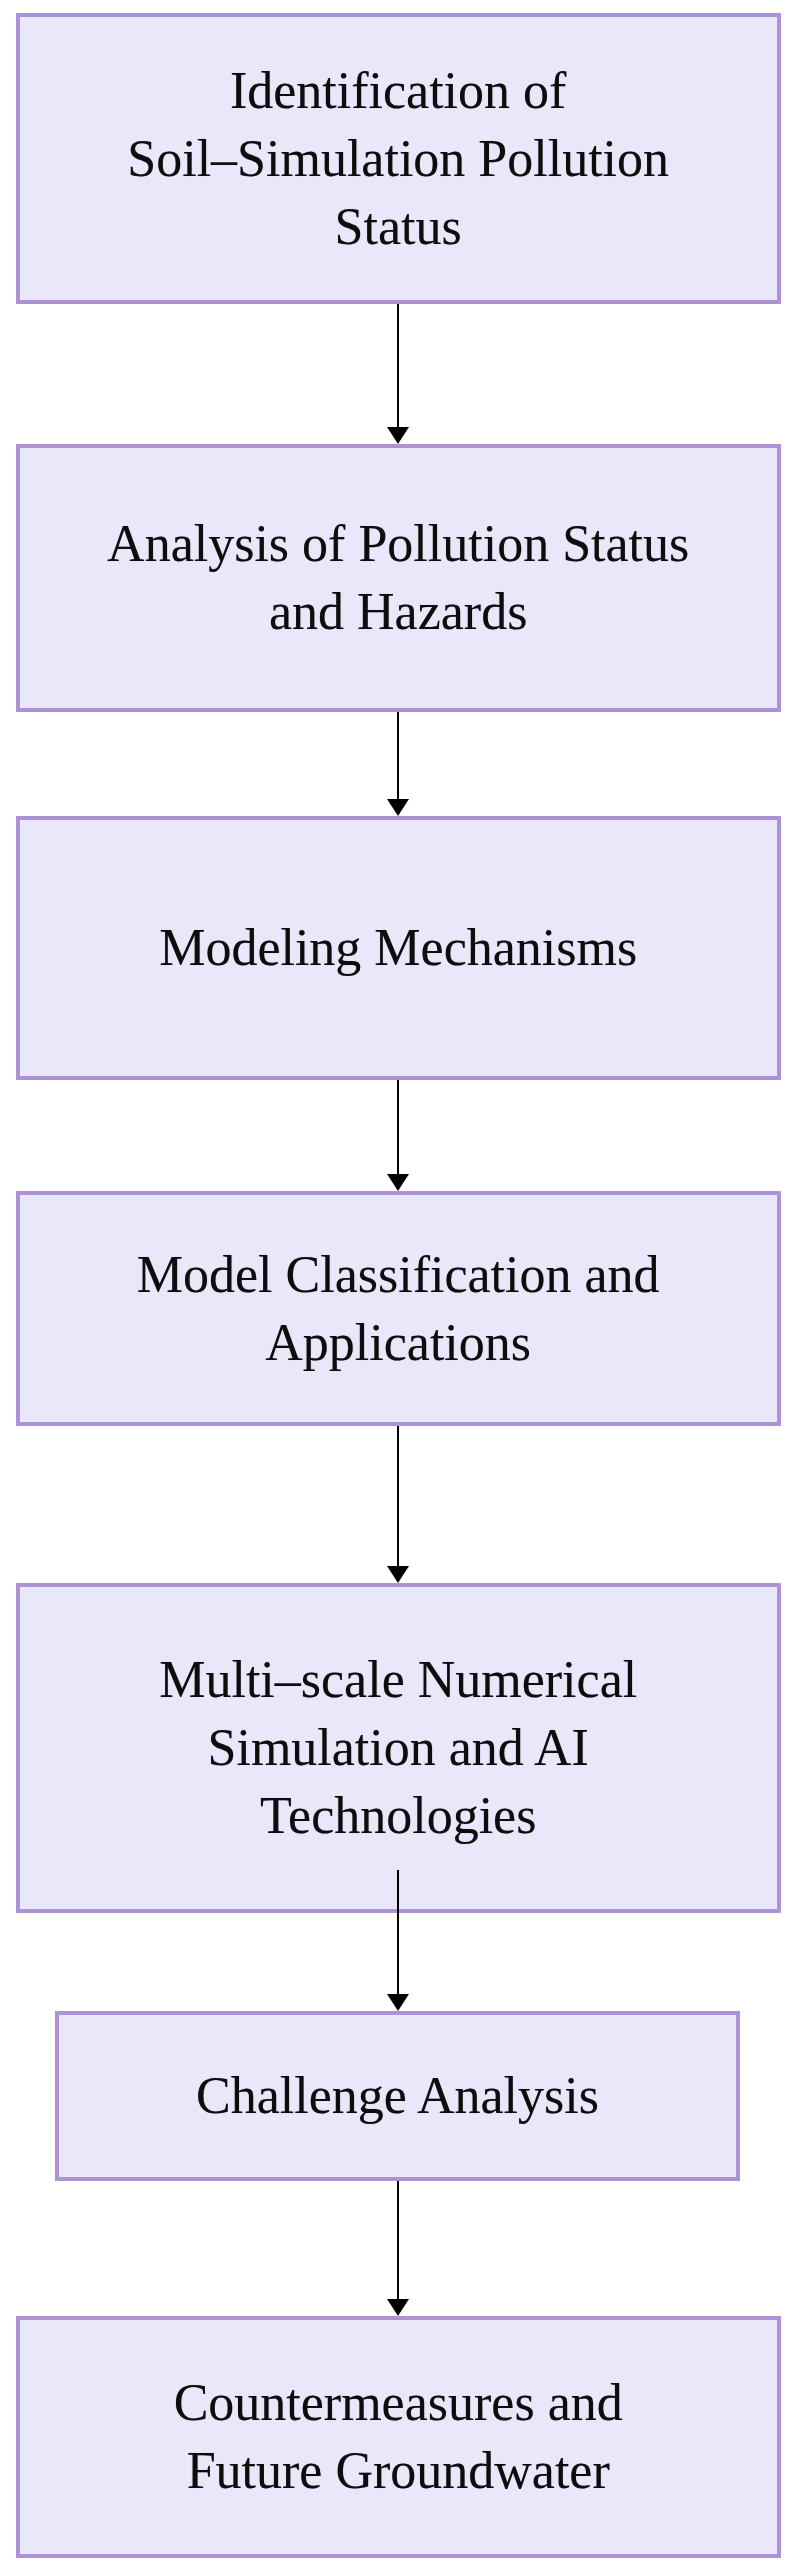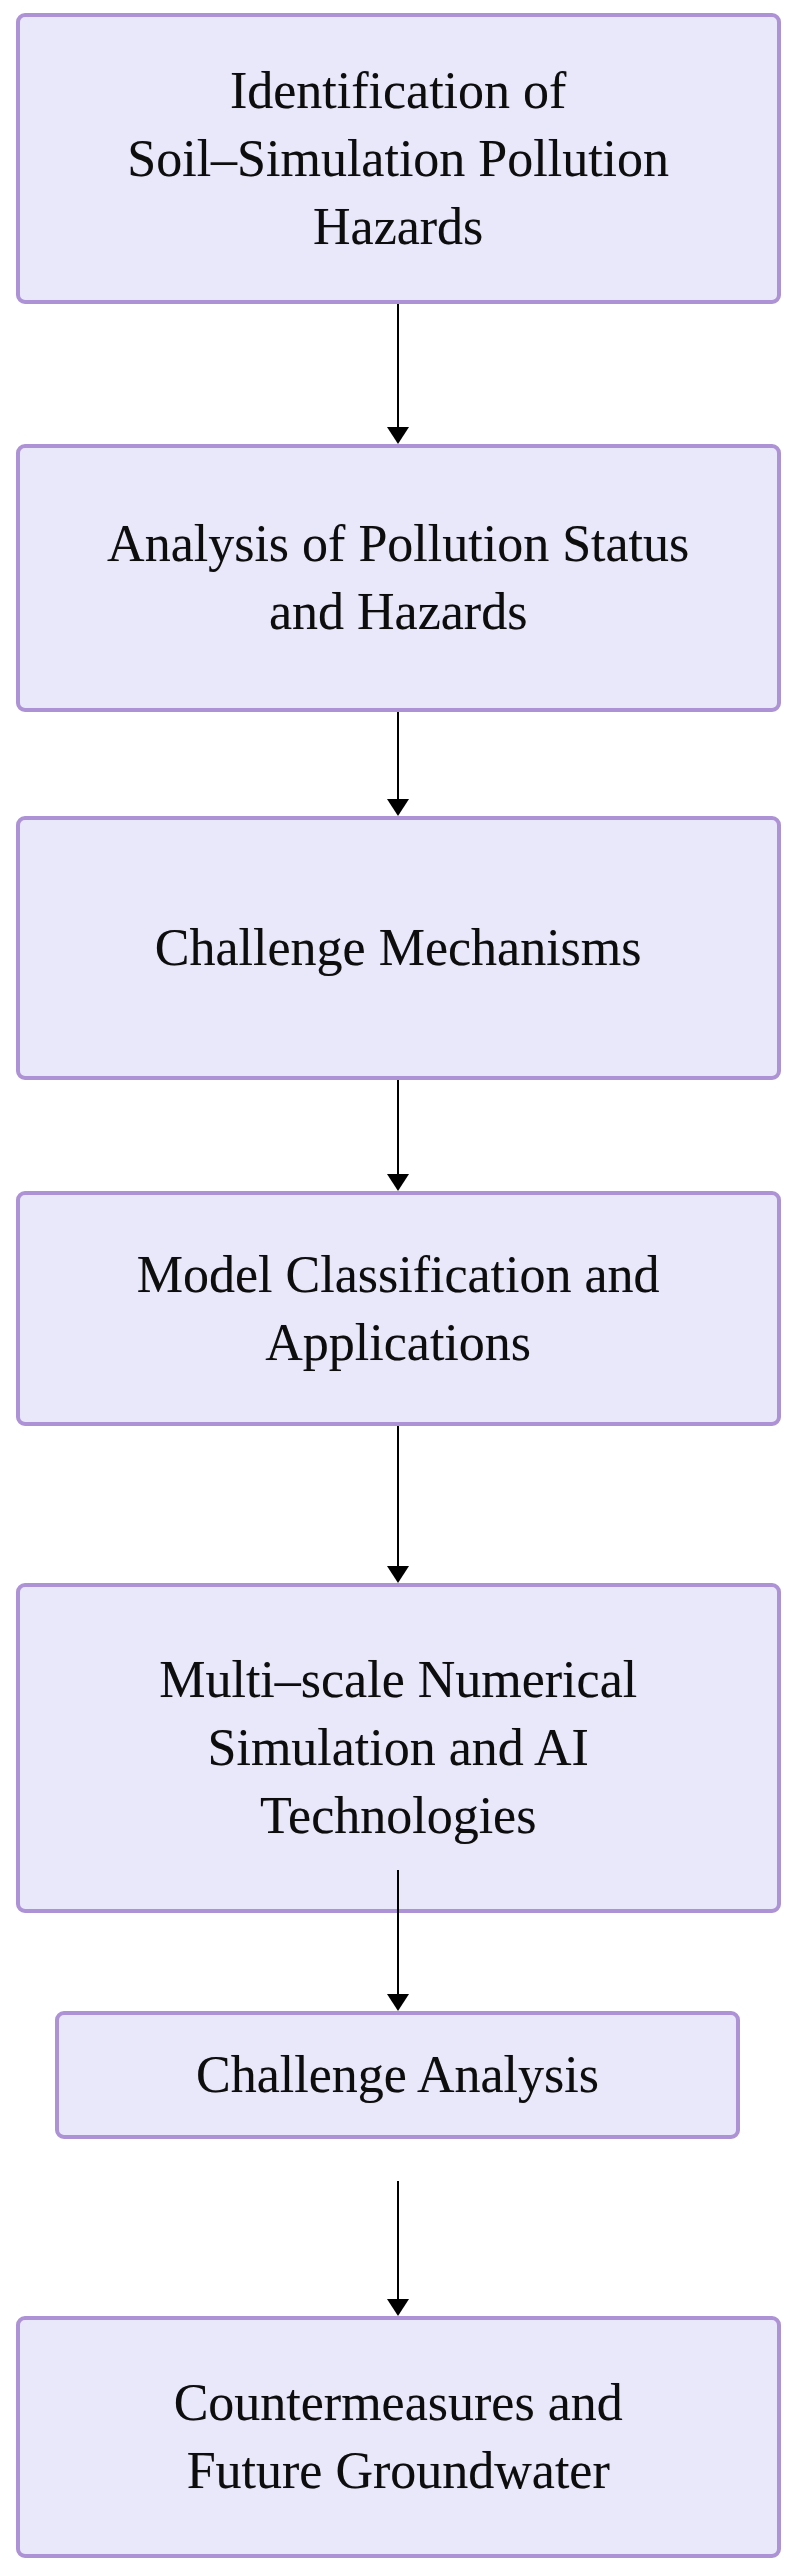--- a/index.html
+++ b/index.html
@@ -17,21 +17,21 @@
   }
 
   
   .node {
     position: absolute;
     left: 15.7px;
     width: 765px;
     box-sizing: border-box;
     background: #e9e7fa;
     border: 4.6px solid #ad92d5;
-    border-radius: 9px;
+    border-radius: 0;
     display: flex;
     align-items: center;
     justify-content: center;
     text-align: center;
   }
   .node-text {
     color: #0d0d0d;
     font-size: 52px;
     line-height: 68px;
     text-shadow: 0 0 0.7px rgba(0,0,0,0.35);
@@ -39,21 +39,21 @@
   .node-text .line {
     display: block;
     white-space: nowrap;
   }
 
   .n1 { top: 13px;   height: 291px; }
   .n2 { top: 444px;  height: 268px; }
   .n3 { top: 816px; height: 264px; }
   .n4 { top: 1191px; height: 235px; }
   .n5 { top: 1583px; height: 330px; }
-  .n6 { top: 2011px; height: 128px; left: 55px; width: 685px; }
+  .n6 { top: 2011px; height: 170px; left: 55px; width: 685px; }
   .n7 { top: 2316px; height: 242px; }
 
   
   .arrow {
     position: absolute;
     left: 387px;          
     width: 22px;
   }
   .arrow .arrow-line {
     position: absolute;
@@ -83,21 +83,21 @@
 </style>
 </head>
 <body>
 
 <div id="canvas">
 
   <div class="node n1">
     <div class="node-text">
       <span class="line">Identification of</span>
       <span class="line">Soil–Simulation Pollution</span>
-      <span class="line">Hazards</span>
+      <span class="line">Status</span>
     </div>
   </div>
 
   <div class="arrow a1">
     <div class="arrow-line"></div>
     <div class="arrow-head"></div>
   </div>
 
   <div class="node n2">
     <div class="node-text">
@@ -106,21 +106,21 @@
     </div>
   </div>
 
   <div class="arrow a2">
     <div class="arrow-line"></div>
     <div class="arrow-head"></div>
   </div>
 
   <div class="node n3">
     <div class="node-text">
-      <span class="line">Challenge Mechanisms</span>
+      <span class="line">Modeling Mechanisms</span>
     </div>
   </div>
 
   <div class="arrow a3">
     <div class="arrow-line"></div>
     <div class="arrow-head"></div>
   </div>
 
   <div class="node n4">
     <div class="node-text">

